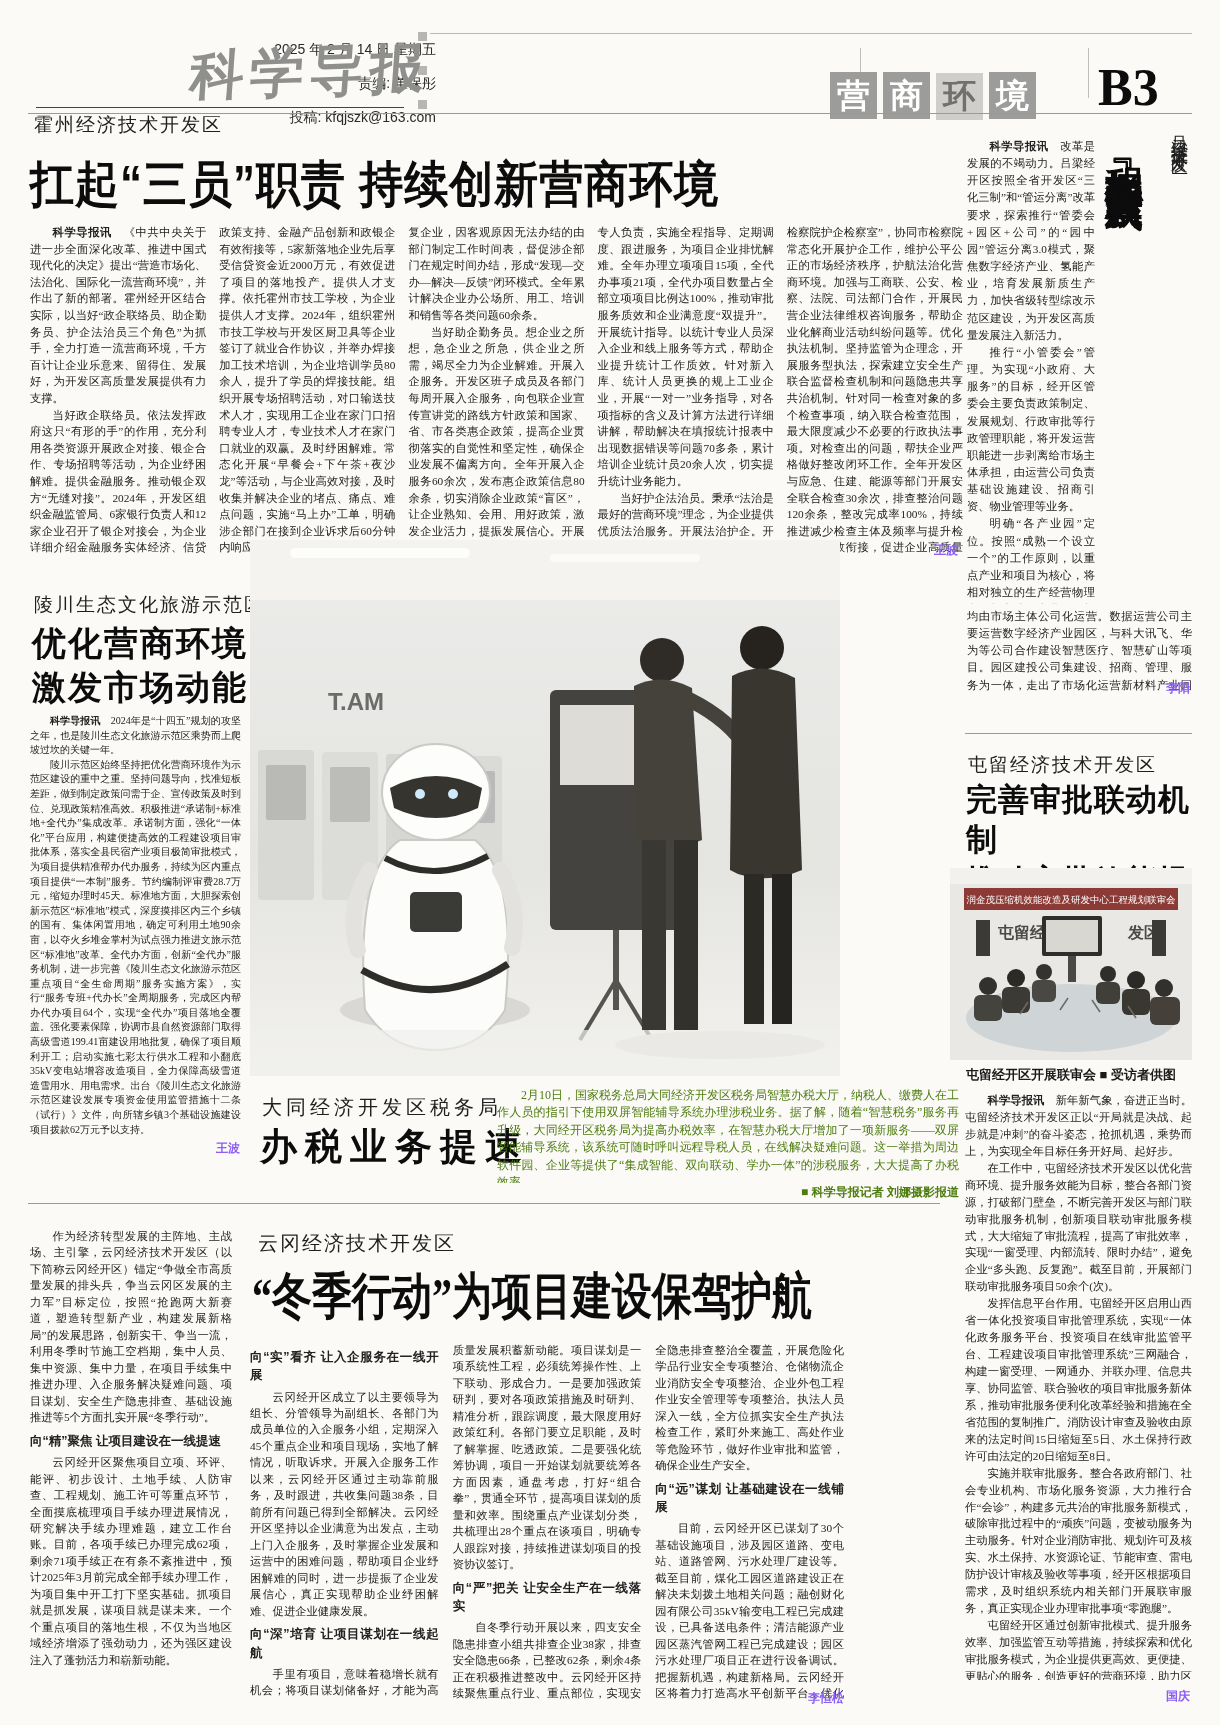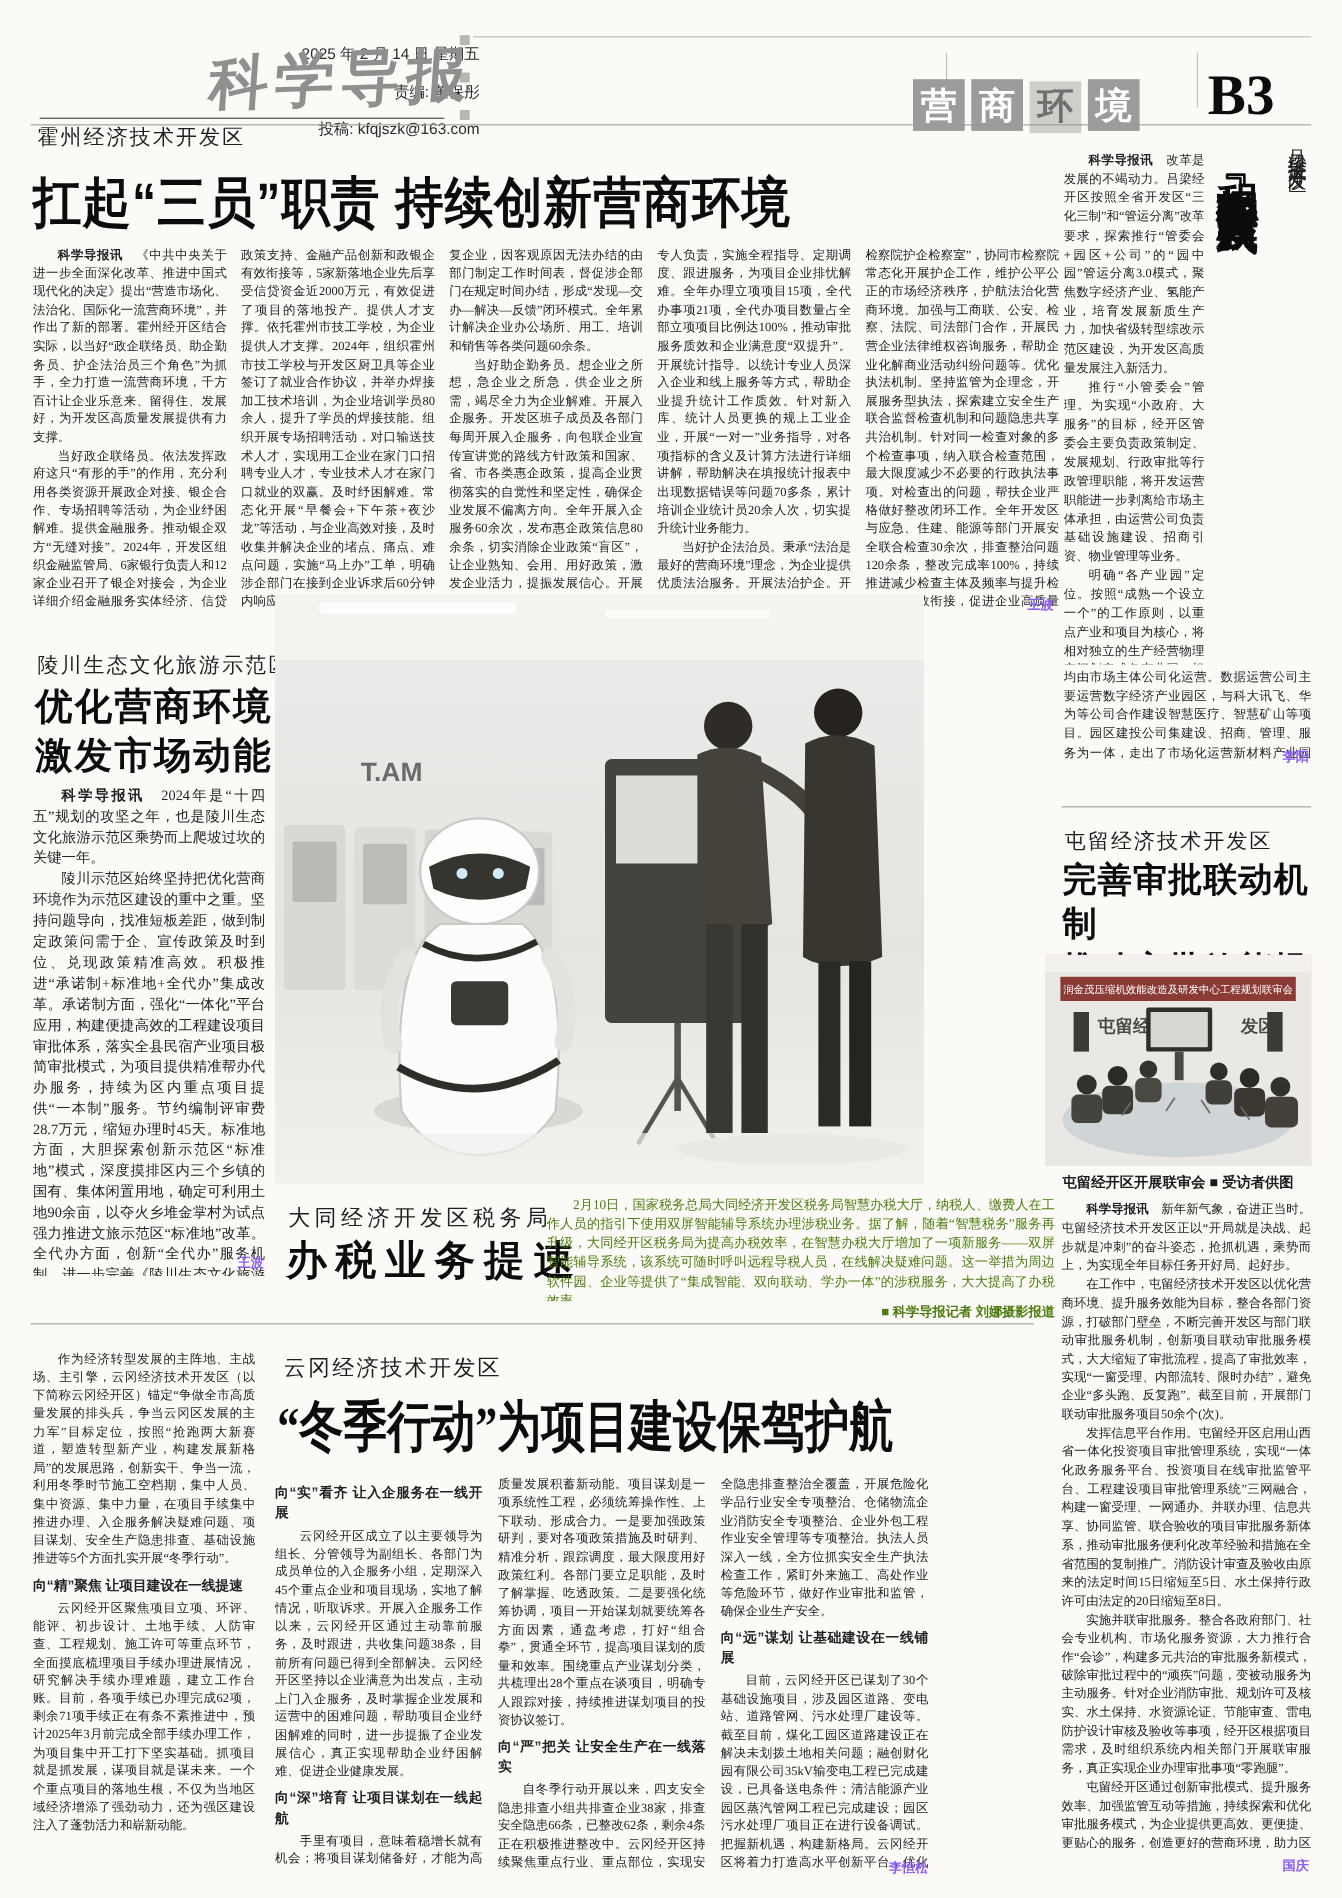--- a/index.html
+++ b/index.html
@@ -89,21 +89,21 @@
 <div class="abs bodytext" style="left:967px; top:608px; width:225px; height:88px; font-size:11.3px; line-height:1.52;">
   <p style="text-indent:0;">均由市场主体公司化运营。数据运营公司主要运营数字经济产业园区，与科大讯飞、华为等公司合作建设智慧医疗、智慧矿山等项目。园区建投公司集建设、招商、管理、服务为一体，走出了市场化运营新材料产业园区的路子。工业、科创、电商、黄河人家、人力资源等公司在运营对口产业园方面都取得了显著成效。</p>
 </div>
 <div class="abs byline" style="left:1130px; top:680px; width:60px;">李阳</div>
 
 <div class="abs kicker" style="left:34px; top:592px;">陵川生态文化旅游示范区</div>
 <div class="abs hl-sans" style="left:32px; top:622px; font-size:34px; line-height:1.28; letter-spacing:2px;">
   <div>优化营商环境</div>
   <div>激发市场动能</div>
 </div>
-<div class="abs bodytext" style="left:30px; top:714px; width:211px; height:446px; font-size:13px; line-height:1.46;">
+<div class="abs bodytext" style="left:30px; top:714px; width:211px; height:446px; font-size:10px; line-height:1.46;">
   <p><b class="lead">科学导报讯</b>　<span>2024年是“十四五”规划的攻坚之年，也是陵川生态文化旅游示范区乘势而上爬坡过坎的关键一年。</span></p>
   <p>陵川示范区始终坚持把优化营商环境作为示范区建设的重中之重。坚持问题导向，找准短板差距，做到制定政策问需于企、宣传政策及时到位、兑现政策精准高效。积极推进“承诺制+标准地+全代办”集成改革。承诺制方面，强化“一体化”平台应用，构建便捷高效的工程建设项目审批体系，落实全县民宿产业项目极简审批模式，为项目提供精准帮办代办服务，持续为区内重点项目提供“一本制”服务。节约编制评审费28.7万元，缩短办理时45天。标准地方面，大胆探索创新示范区“标准地”模式，深度摸排区内三个乡镇的国有、集体闲置用地，确定可利用土地90余亩，以夺火乡堆金掌村为试点强力推进文旅示范区“标准地”改革。全代办方面，创新“全代办”服务机制，进一步完善《陵川生态文化旅游示范区重点项目“全生命周期”服务实施方案》，实行“服务专班+代办长”全周期服务，完成区内帮办代办项目64个，实现“全代办”项目落地全覆盖。强化要素保障，协调市县自然资源部门取得高级雪道199.41亩建设用地批复，确保了项目顺利开工；启动实施七彩太行供水工程和小翻底35kV变电站增容改造项目，全力保障高级雪道造雪用水、用电需求。出台《陵川生态文化旅游示范区建设发展专项资金使用监管措施十二条（试行）》文件，向所辖乡镇3个基础设施建设项目拨款62万元予以支持。</p>
 </div>
 <div class="abs byline" style="left:160px; top:1140px; width:80px;">王波</div>
 
 <div class="abs" style="left:250px; top:540px; width:590px; height:536px; overflow:hidden; background:linear-gradient(#ececea 0%, #e4e4e1 60%, #f2f1ee 100%);">
   <svg width="590" height="536" viewBox="0 0 590 536">
     <rect x="0" y="0" width="590" height="60" fill="#f4f3f0"></rect>
     <rect x="40" y="8" width="180" height="10" rx="5" fill="#fdfdfb"></rect>
     <rect x="300" y="14" width="150" height="8" rx="4" fill="#fbfbf8"></rect>

